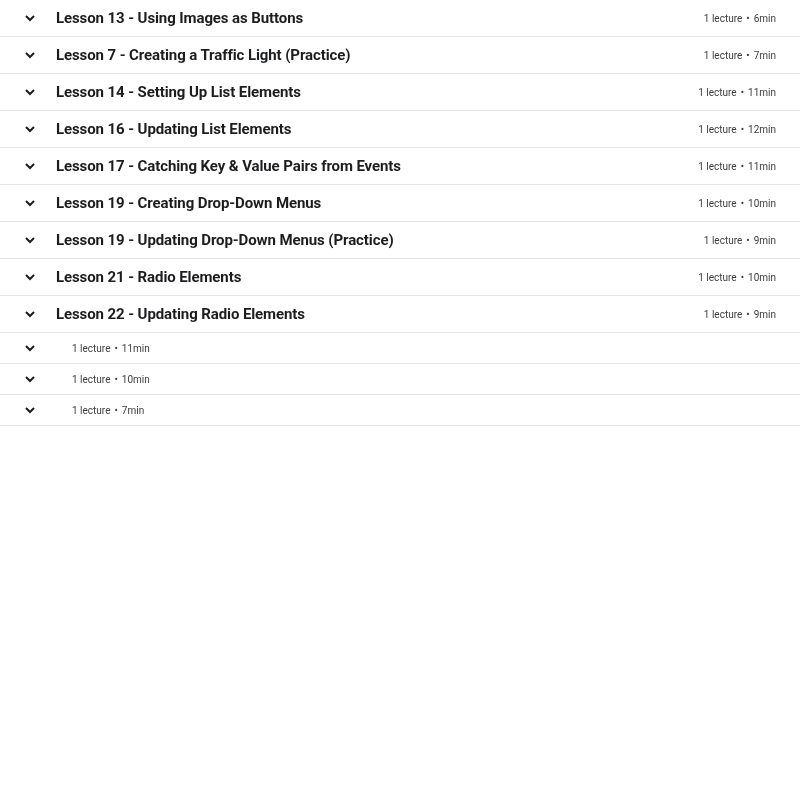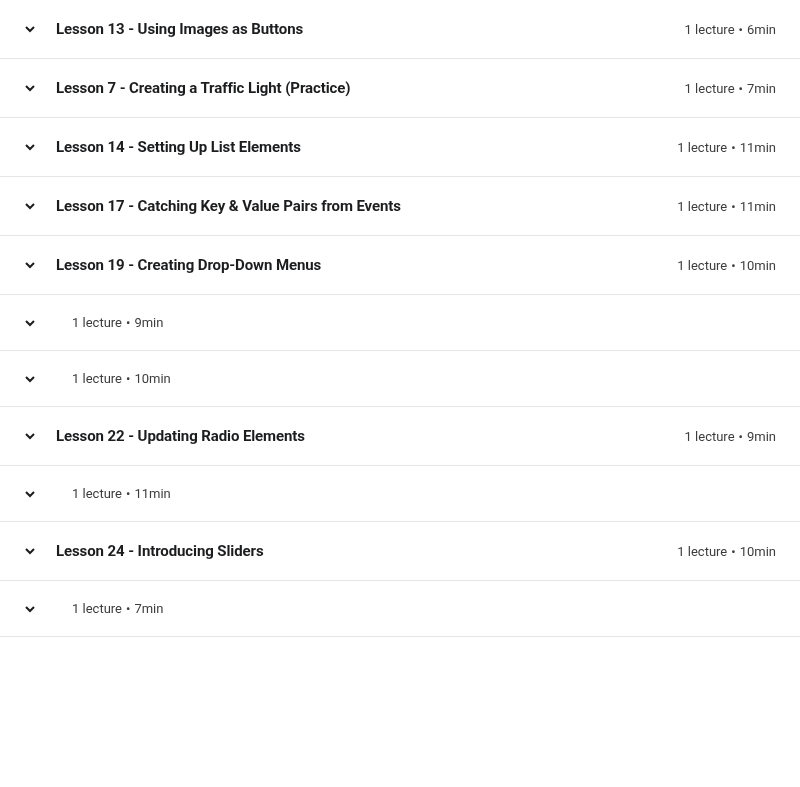--- a/index.html
+++ b/index.html
@@ -11,21 +11,21 @@
       font-family: -apple-system, BlinkMacSystemFont, 'Segoe UI', Roboto, 'Helvetica Neue', Arial, sans-serif;
       background: #ffffff;
       width: 800px;
     }
     .lesson-list {
       width: 100%;
     }
     .lesson-row {
       display: flex;
       align-items: center;
-      padding: 20px 24px;
+      padding: 9px 24px;
       border-bottom: 1px solid #e6e6e6;
       cursor: pointer;
     }
     .chevron {
       flex-shrink: 0;
       width: 12px;
       height: 12px;
       margin-right: 20px;
       display: flex;
       align-items: center;
@@ -40,21 +40,21 @@
     }
     .lesson-title {
       flex: 1;
       font-size: 15px;
       font-weight: 700;
       color: #1c1d1f;
       letter-spacing: -0.1px;
     }
     .lesson-meta {
       flex-shrink: 0;
-      font-size: 13px;
+      font-size: 10px;
       font-weight: 400;
       color: #3d3d3d;
       margin-left: 16px;
     }
     .dot {
       margin: 0 4px;
     }
   </style>
 </head>
 <body>
@@ -86,46 +86,57 @@
       </span>
       <span class="lesson-title">Lesson 14 - Setting Up List Elements</span>
       <span class="lesson-meta"><span>1 lecture</span><span class="dot">•</span><span>11min</span></span>
     </div>
     <div class="lesson-row">
       <span class="chevron">
         <svg viewBox="0 0 10 10">
           <polyline points="1,3 5,7 9,3"></polyline>
         </svg>
       </span>
+      <span class="lesson-title">Lesson 16 - Updating List Elements</span>
+      <span class="lesson-meta"><span>1 lecture</span><span class="dot">•</span><span>12min</span></span>
+    </div>
+    <div class="lesson-row">
+      <span class="chevron">
+        <svg viewBox="0 0 10 10">
+          <polyline points="1,3 5,7 9,3"></polyline>
+        </svg>
+      </span>
       <span class="lesson-title">Lesson 17 - Catching Key &amp; Value Pairs from Events</span>
       <span class="lesson-meta"><span>1 lecture</span><span class="dot">•</span><span>11min</span></span>
     </div>
     <div class="lesson-row">
       <span class="chevron">
         <svg viewBox="0 0 10 10">
           <polyline points="1,3 5,7 9,3"></polyline>
         </svg>
       </span>
       <span class="lesson-title">Lesson 19 - Creating Drop-Down Menus</span>
       <span class="lesson-meta"><span>1 lecture</span><span class="dot">•</span><span>10min</span></span>
     </div>
     <div class="lesson-row">
       <span class="chevron">
         <svg viewBox="0 0 10 10">
           <polyline points="1,3 5,7 9,3"></polyline>
         </svg>
       </span>
+      <span class="lesson-title">Lesson 19 - Updating Drop-Down Menus (Practice)</span>
       <span class="lesson-meta"><span>1 lecture</span><span class="dot">•</span><span>9min</span></span>
     </div>
     <div class="lesson-row">
       <span class="chevron">
         <svg viewBox="0 0 10 10">
           <polyline points="1,3 5,7 9,3"></polyline>
         </svg>
       </span>
+      <span class="lesson-title">Lesson 21 - Radio Elements</span>
       <span class="lesson-meta"><span>1 lecture</span><span class="dot">•</span><span>10min</span></span>
     </div>
     <div class="lesson-row">
       <span class="chevron">
         <svg viewBox="0 0 10 10">
           <polyline points="1,3 5,7 9,3"></polyline>
         </svg>
       </span>
       <span class="lesson-title">Lesson 22 - Updating Radio Elements</span>
       <span class="lesson-meta"><span>1 lecture</span><span class="dot">•</span><span>9min</span></span>
@@ -137,21 +148,20 @@
         </svg>
       </span>
       <span class="lesson-meta"><span>1 lecture</span><span class="dot">•</span><span>11min</span></span>
     </div>
     <div class="lesson-row">
       <span class="chevron">
         <svg viewBox="0 0 10 10">
           <polyline points="1,3 5,7 9,3"></polyline>
         </svg>
       </span>
-      <span class="lesson-title">Lesson 24 - Introducing Sliders</span>
       <span class="lesson-meta"><span>1 lecture</span><span class="dot">•</span><span>10min</span></span>
     </div>
     <div class="lesson-row">
       <span class="chevron">
         <svg viewBox="0 0 10 10">
           <polyline points="1,3 5,7 9,3"></polyline>
         </svg>
       </span>
       <span class="lesson-meta"><span>1 lecture</span><span class="dot">•</span><span>7min</span></span>
     </div>

